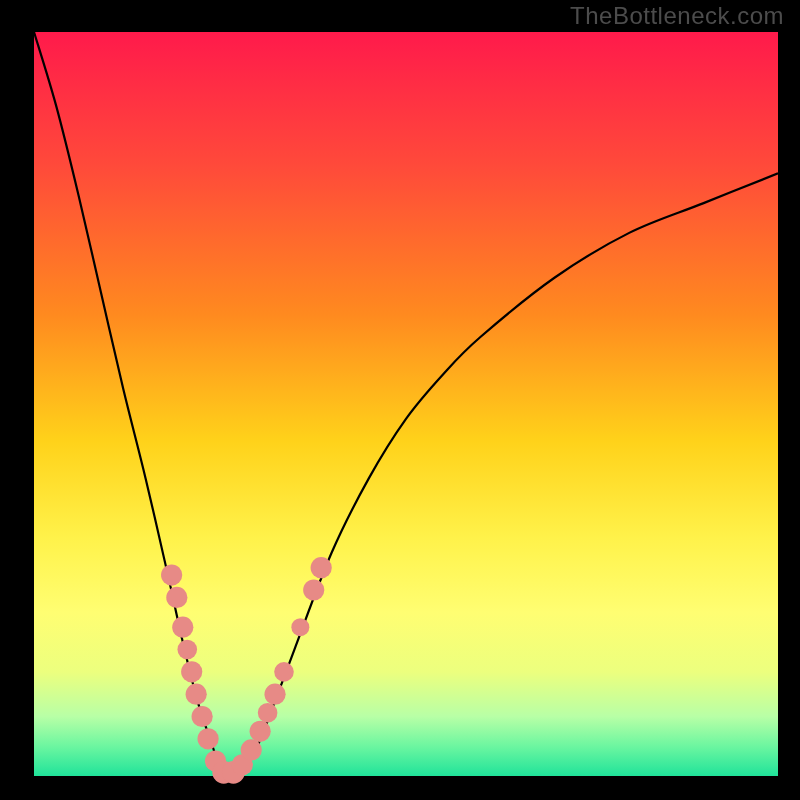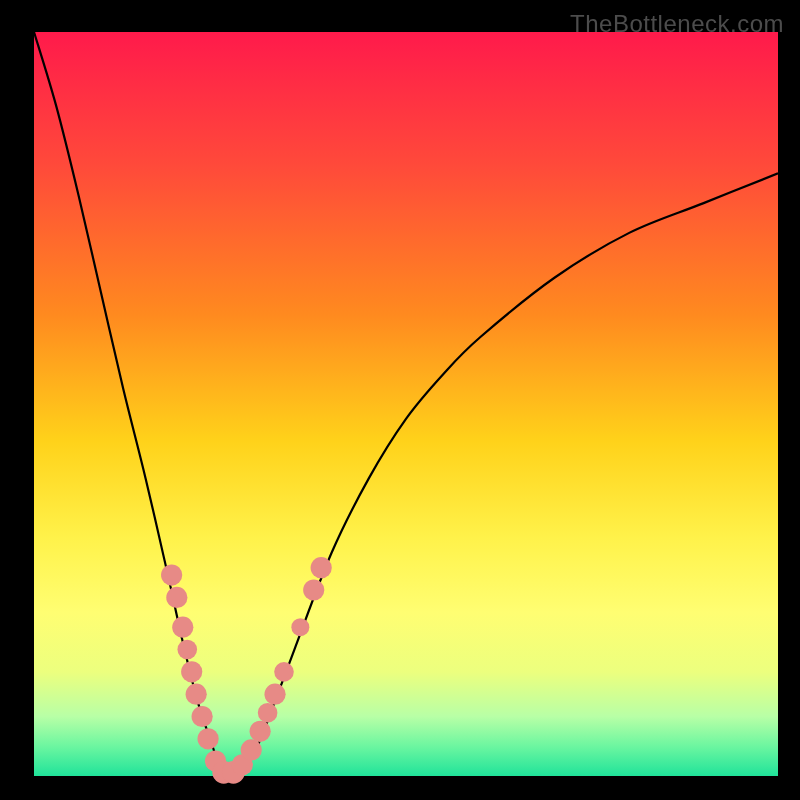--- a/index.html
+++ b/index.html
@@ -35,21 +35,20 @@
   }
   .watermark {
     position: absolute;
     color: #4c4c4c;
     font-size: 24px;
     font-weight: 500;
     letter-spacing: 0.5px;
     top: 2px;
     right: 16px;
     user-select: none;
-    margin-top: 8px;
   }
   svg.curve {
     position: absolute;
     left: 0;
     top: 0;
   }
 </style>
 </head>
 <body>
 

